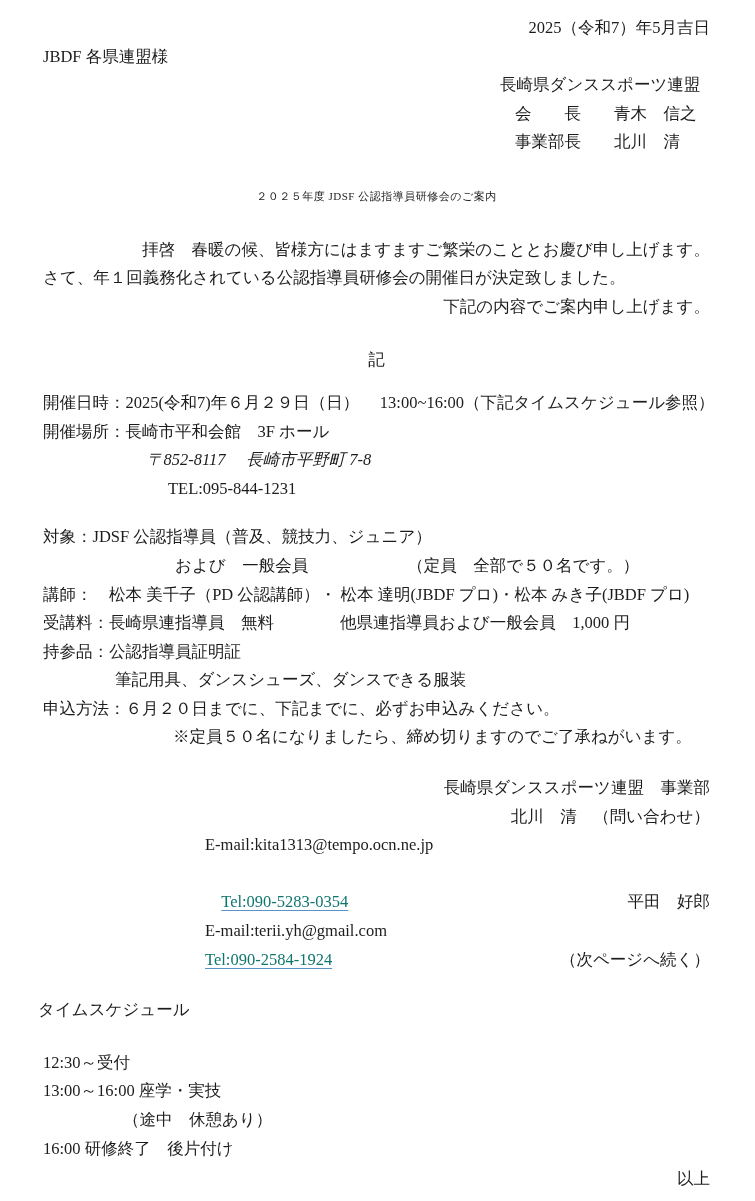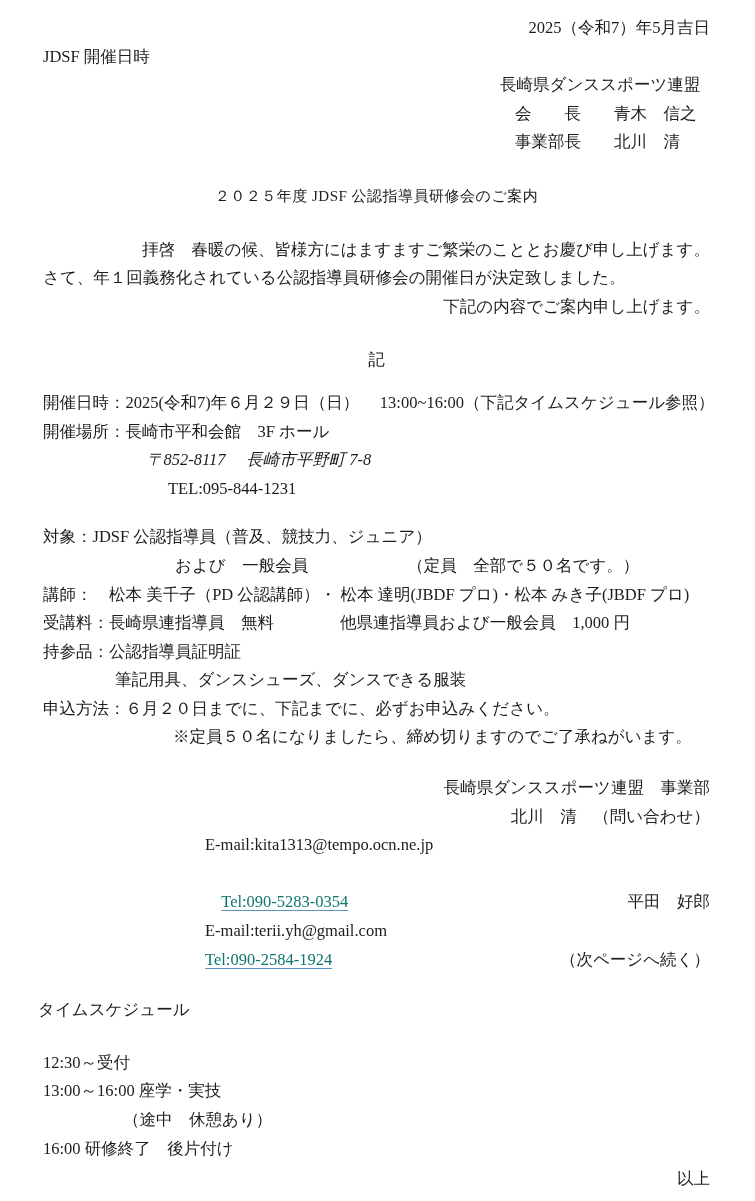--- a/index.html
+++ b/index.html
@@ -54,29 +54,29 @@
   .row { display: flex; }
   .row .fill { margin-left: auto; }
 
   .sp25 { height: 25px; }
   .sp24 { height: 24px; }
   .sp22 { height: 22px; }
   .sp20 { height: 20px; }
   .sp14 { height: 14px; }
   .sp2  { height: 2px; }
 
-  .title-line { font-size: 15px; letter-spacing: 0.5px; }
+  .title-line { font-size: 11px; letter-spacing: 0.5px; }
 </style>
 </head>
 <body>
 
 <div class="page">
 
   <div class="line right">2025（令和7）年5月吉日</div>
-  <div class="line">JDSF 開催日時</div>
+  <div class="line">JBDF 各県連盟様</div>
   <div class="line sender-org">長崎県ダンススポーツ連盟</div>
   <div class="line sender-person">会　　長　　青木　信之</div>
   <div class="line sender-person">事業部長　　北川　清</div>
 
   <div class="sp25"></div>
 
   <div class="line center title-line">２０２５年度 JDSF 公認指導員研修会のご案内</div>
 
   <div class="sp25"></div>
 

